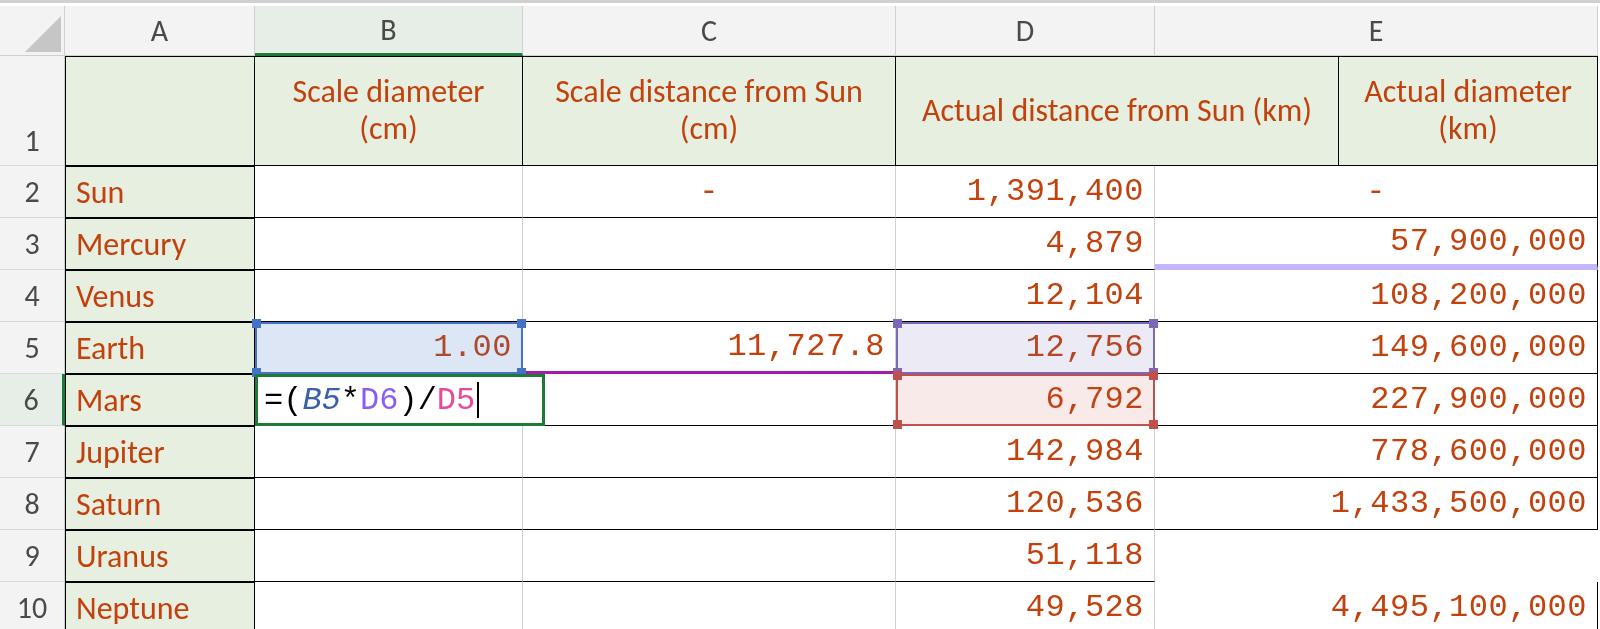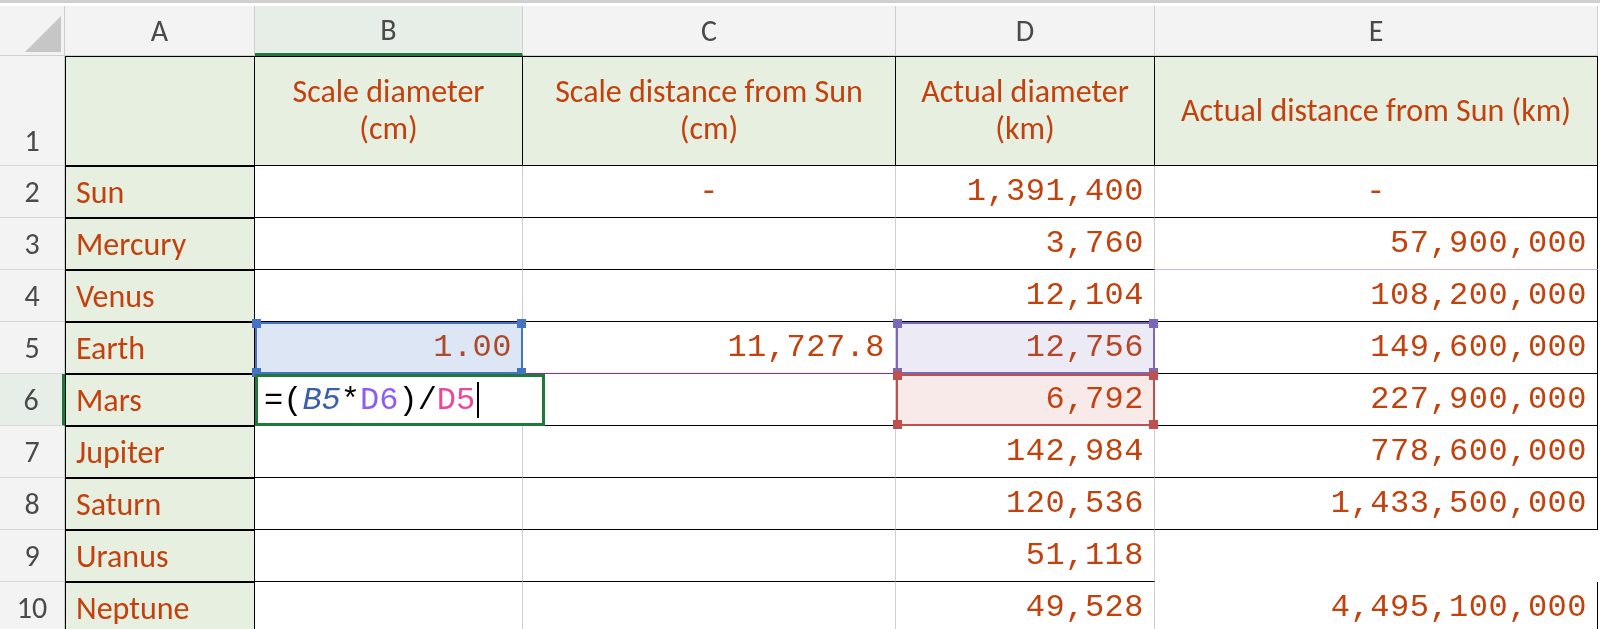--- a/index.html
+++ b/index.html
@@ -251,52 +251,52 @@
     <div class="row-header normal">9</div>
     <div class="row-header normal">10</div>
   </div>
 
   <div class="grid">
 
     <div class="row row1">
       <div class="cell col-A themed themed-lb center"></div>
       <div class="cell col-B themed center">Scale diameter (cm)</div>
       <div class="cell col-C themed center">Scale distance from Sun (cm)</div>
+      <div class="cell col-E themed center">Actual distance from Sun (km)</div>
       <div class="cell col-D themed center">Actual diameter (km)</div>
-      <div class="cell col-E themed center">Actual distance from Sun (km)</div>
     </div>
 
     <div class="row">
       <div class="cell col-A themed themed-lb left">Sun</div>
       <div class="cell col-B right mono" style="border-bottom:1px solid #000;"></div>
       <div class="cell col-C center mono" style="border-bottom:1px solid #000;">-</div>
       <div class="cell col-D right mono" style="border-bottom:1px solid #000;">1,391,400</div>
       <div class="cell col-E center mono" style="border-bottom:1px solid #000;border-right:1px solid #000;">-</div>
     </div>
 
     <div class="row">
       <div class="cell col-A themed themed-lb left">Mercury</div>
       <div class="cell col-B right mono" style="border-bottom:1px solid #000;"></div>
       <div class="cell col-C right mono" style="border-bottom:1px solid #000;"></div>
-      <div class="cell col-D right mono" style="border-bottom:1px solid #000;">3,760</div>
-      <div class="cell col-E right mono" style="border-bottom:1px solid #c4b5fd;border-right:1px solid #000;">57,900,000</div>
+      <div class="cell col-D right mono" style="border-bottom:1px solid #000;">4,879</div>
+      <div class="cell col-E right mono" style="border-bottom:6px solid #c4b5fd;border-right:1px solid #000;">57,900,000</div>
     </div>
 
     <div class="row">
       <div class="cell col-A themed themed-lb left">Venus</div>
       <div class="cell col-B right mono" style="border-bottom:1px solid #000;"></div>
       <div class="cell col-C right mono" style="border-bottom:1px solid #000;"></div>
       <div class="cell col-D right mono" style="border-bottom:1px solid #000;">12,104</div>
       <div class="cell col-E right mono" style="border-bottom:1px solid #000;border-right:1px solid #000;">108,200,000</div>
     </div>
 
     <div class="row">
       <div class="cell col-A themed themed-lb left">Earth</div>
       <div class="cell col-B right mono" style="border-bottom:1px solid #000;">1.00</div>
-      <div class="cell col-C right mono" style="border-bottom:1px solid #a21caf;">11,727.8</div>
+      <div class="cell col-C right mono" style="border-bottom:3px solid #a21caf;">11,727.8</div>
       <div class="cell col-D right mono" style="border-bottom:1px solid #000;">12,756</div>
       <div class="cell col-E right mono" style="border-bottom:1px solid #000;border-right:1px solid #000;">149,600,000</div>
     </div>
 
     <div class="row">
       <div class="cell col-A themed themed-lb left">Mars</div>
       <div class="cell col-B right mono" style="border-bottom:1px solid #000;"></div>
       <div class="cell col-C right mono" style="border-bottom:1px solid #000;"></div>
       <div class="cell col-D right mono" style="border-bottom:1px solid #000;">6,792</div>
       <div class="cell col-E right mono" style="border-bottom:1px solid #000;border-right:1px solid #000;">227,900,000</div>

